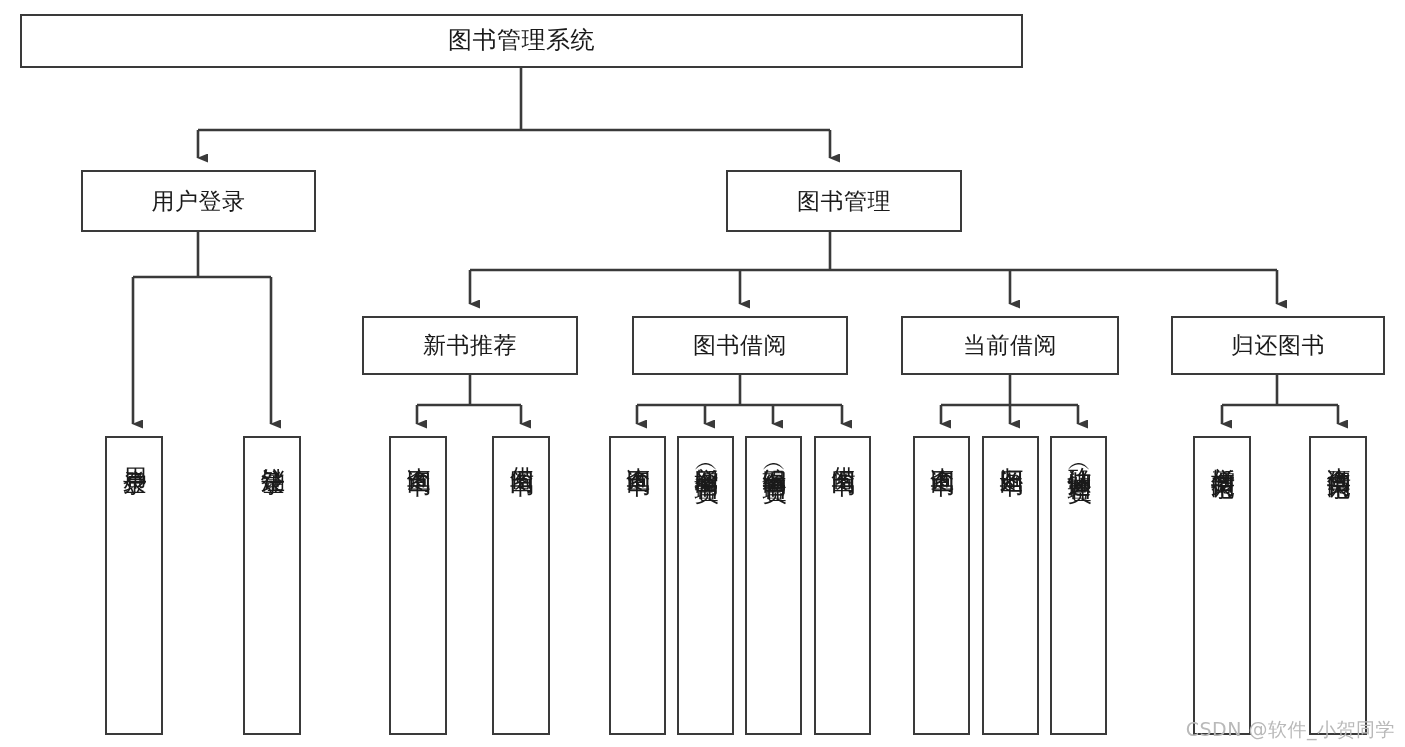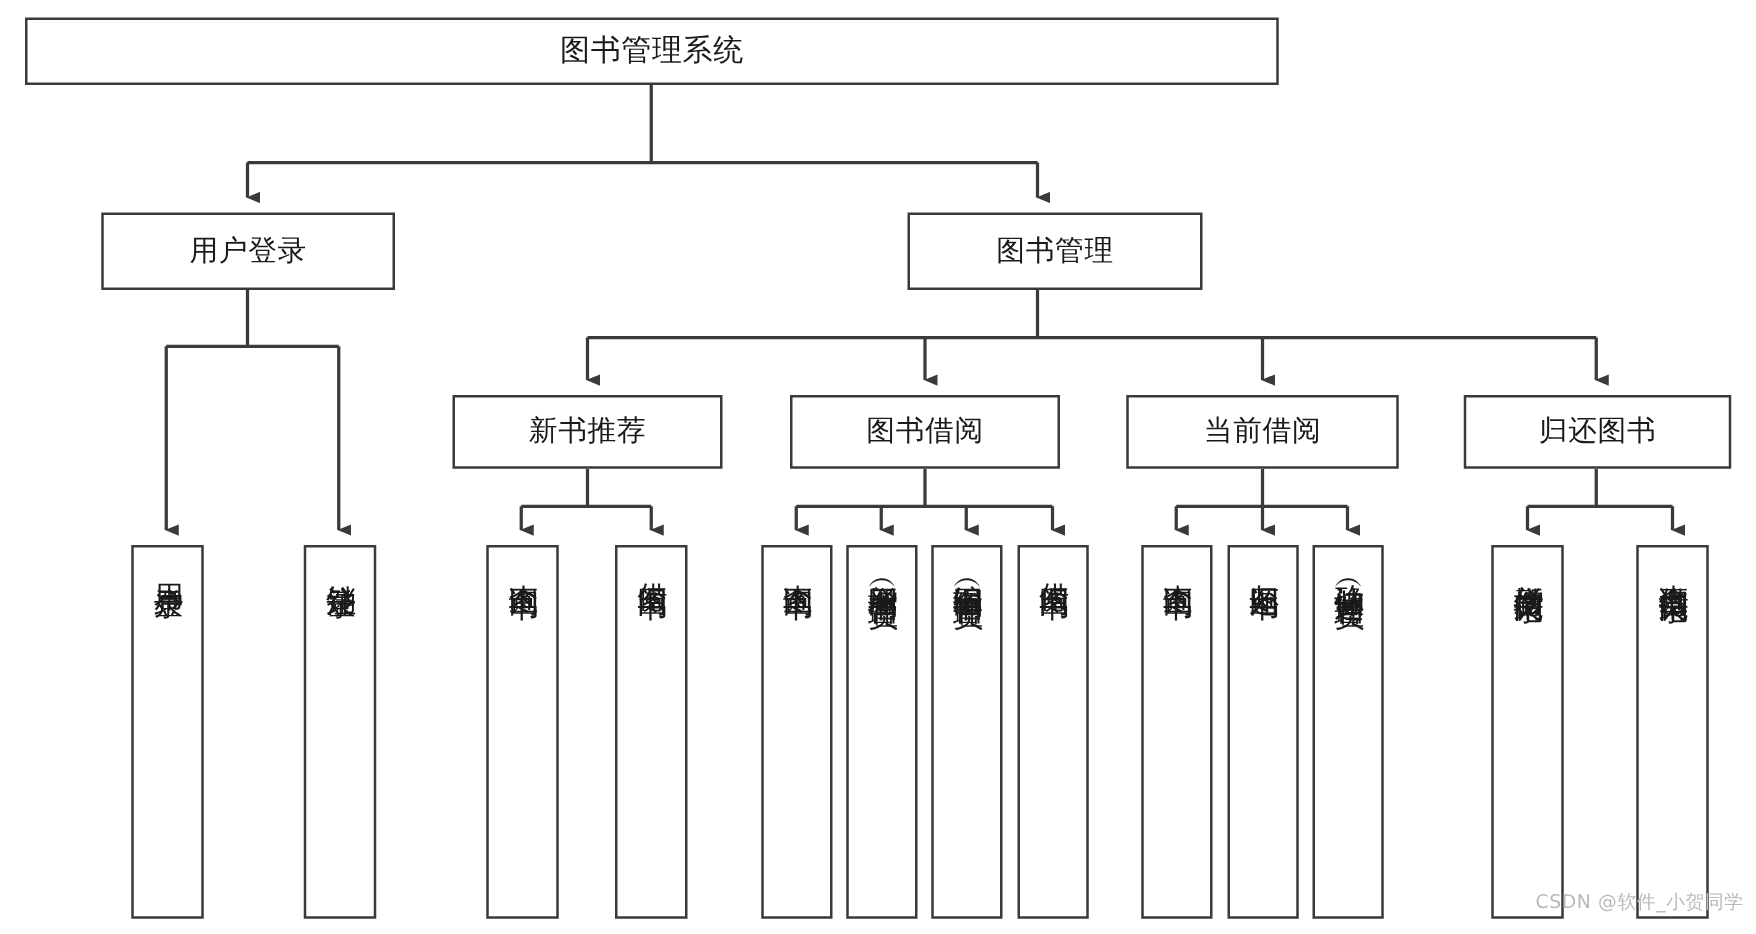--- a/index.html
+++ b/index.html
@@ -65,22 +65,22 @@
     text-orientation: upright;
     font-size: 24px;
     line-height: 1.08;
     letter-spacing: 2px;
     white-space: nowrap;
   }
   
   #watermark {
     position: absolute;
     right: 10px;
-    bottom: 16px;
-    font-size: 15px;
+    bottom: 4px;
+    font-size: 19px;
     color: #b9b9b9;
     letter-spacing: 0.5px;
     user-select: none;
     white-space: nowrap;
   }
 </style>
 </head>
 <body>
 
 <div id="diagram-root">

